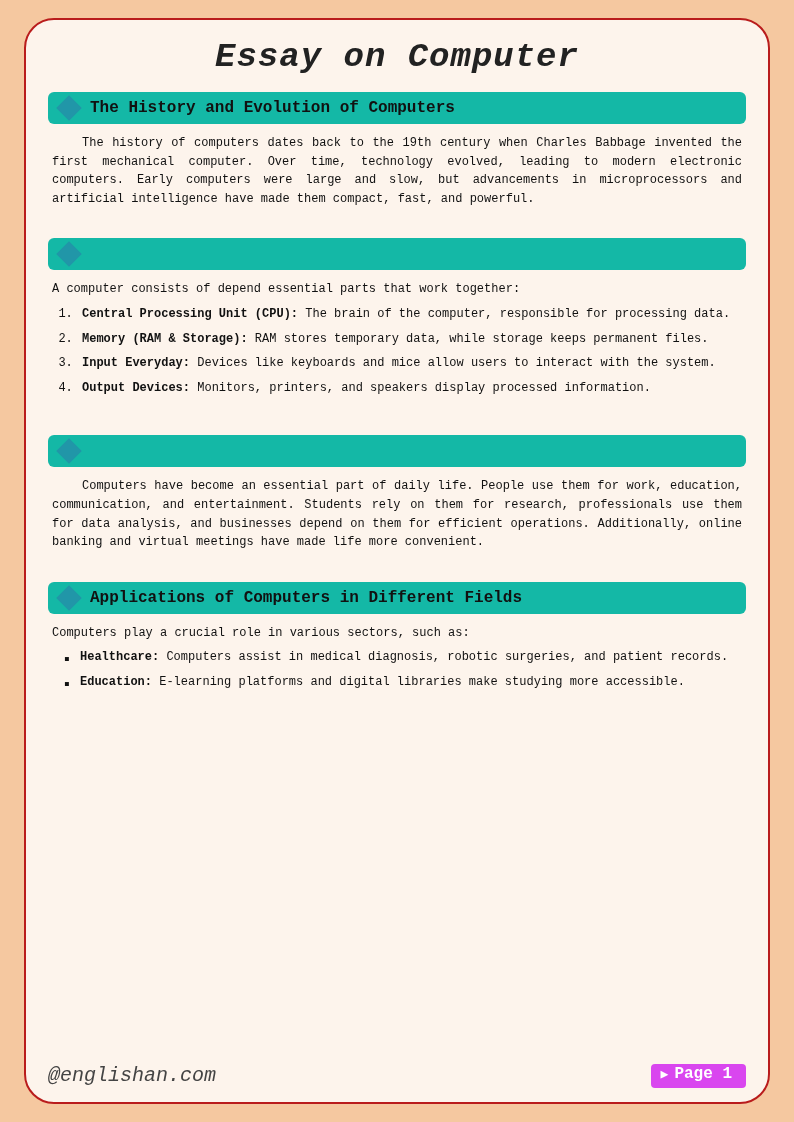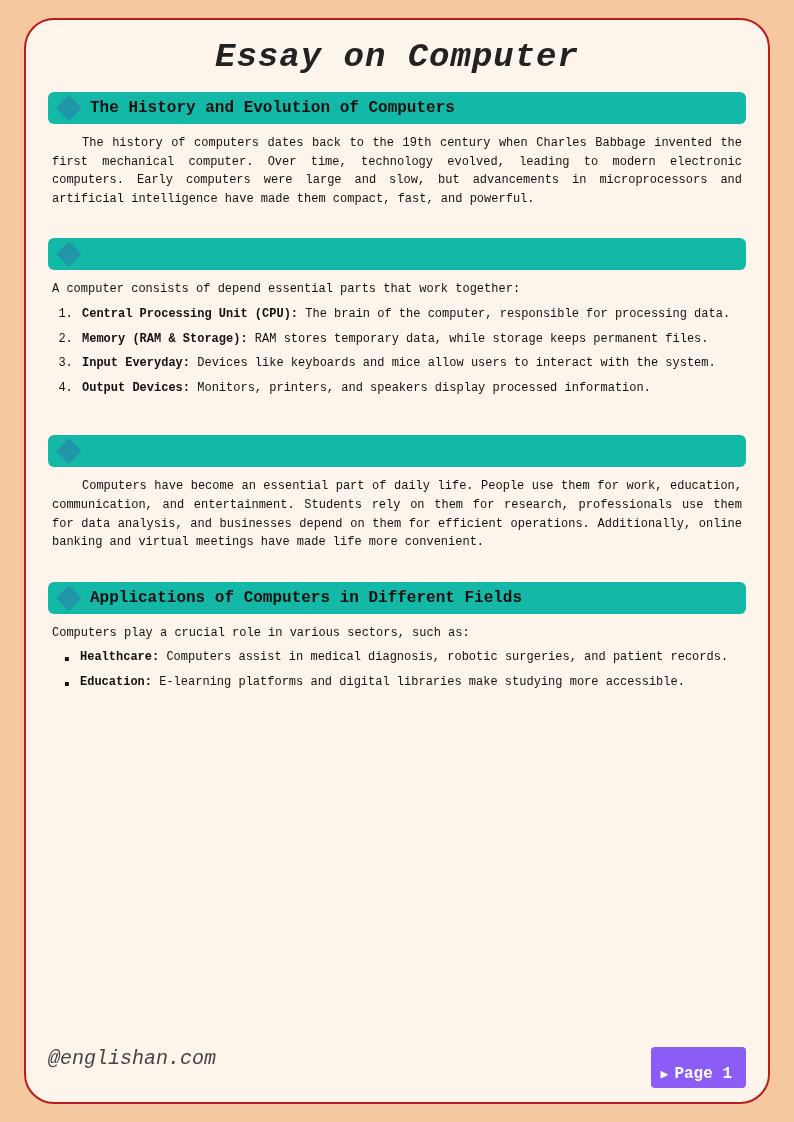--- a/index.html
+++ b/index.html
@@ -124,26 +124,26 @@
     }
 
     .footer-website {
       font-family: 'Courier New', Courier, monospace;
       font-size: 20px;
       color: #444;
       font-style: italic;
     }
 
     .footer-page {
-      background: #8b5cf6;
+      background: #d946ef;
       color: white;
       font-family: 'Courier New', Courier, monospace;
       font-size: 16px;
       font-weight: bold;
-      padding: 18px 14px 5px 10px;
+      padding: 1px 14px 5px 10px;
       border-radius: 4px;
       display: flex;
       align-items: center;
       gap: 6px;
     }
 
     .footer-page::before {
       content: '▶';
       font-size: 13px;
     }

